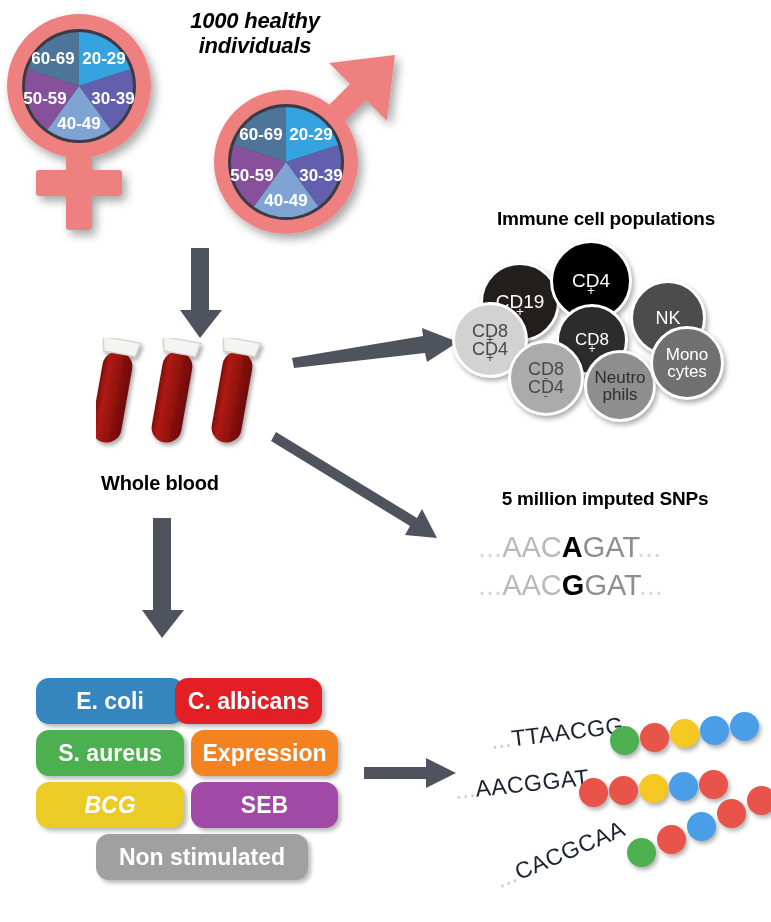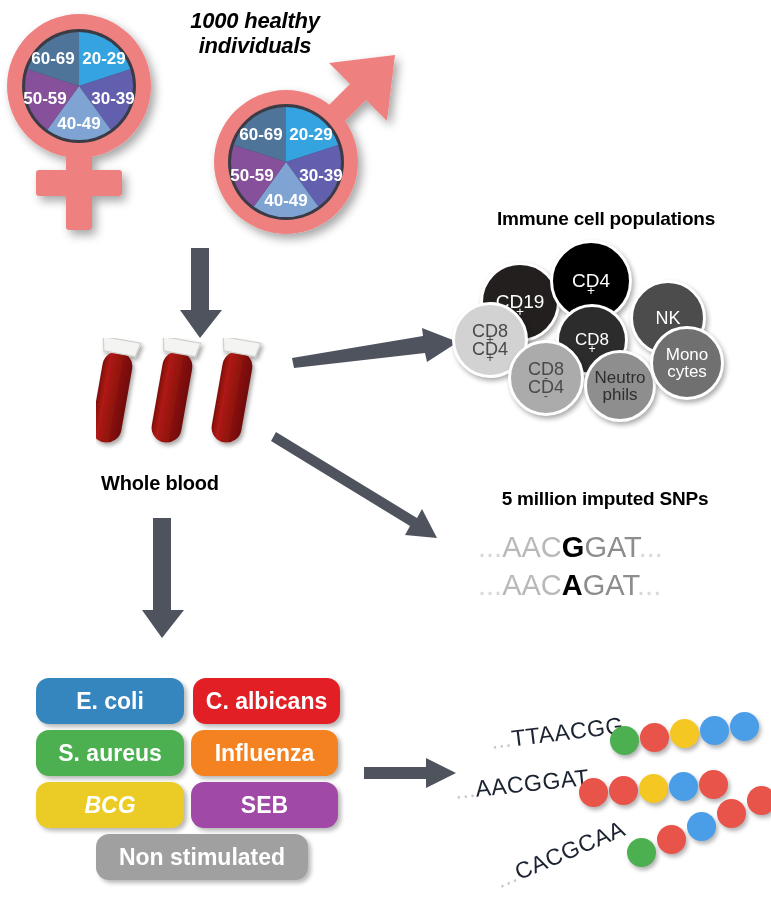--- a/index.html
+++ b/index.html
@@ -273,36 +273,36 @@
       </div>
       <div class="cell" style="left: 198px; top: 86px; width: 74px; height: 74px; background: rgb(112, 112, 112); color: rgb(255, 255, 255); font-size: 17px;">
         <span>Mono</span>
         <span>cytes</span>
       </div>
     </div>
 
   <div class="abs heading" id="title-snps">5 million imputed SNPs</div>
 
   <div class="abs" id="snp-block">
+    <div class="snp-line"><span class="snp-dots">...</span><span class="snp-faint">AAC</span><span class="snp-key">A</span><span class="snp-mid">GAT</span><span class="snp-dots">...</span></div>
     <div class="snp-line"><span class="snp-dots">...</span><span class="snp-faint">AAC</span><span class="snp-key">G</span><span class="snp-mid">GAT</span><span class="snp-dots">...</span></div>
-    <div class="snp-line"><span class="snp-dots">...</span><span class="snp-faint">AAC</span><span class="snp-key">A</span><span class="snp-mid">GAT</span><span class="snp-dots">...</span></div>
   </div>
 
   <div class="abs" id="stimuli">
       <div class="stim-box" style="left: 0px; top: 0px; width: 148px; height: 46px; background: rgb(53, 133, 190);">
         <span>E. coli</span>
       </div>
-      <div class="stim-box" style="left: 157px; top: 0px; width: 147px; height: 46px; background: rgb(227, 31, 38);">
+      <div class="stim-box" style="left: 139px; top: 0px; width: 147px; height: 46px; background: rgb(227, 31, 38);">
         <span>C. albicans</span>
       </div>
       <div class="stim-box" style="left: 0px; top: 52px; width: 148px; height: 46px; background: rgb(76, 175, 80);">
         <span>S. aureus</span>
       </div>
       <div class="stim-box" style="left: 155px; top: 52px; width: 147px; height: 46px; background: rgb(245, 130, 32);">
-        <span>Influenza</span>
+        <span>Expression</span>
       </div>
       <div class="stim-box" style="left: 0px; top: 104px; width: 148px; height: 46px; background: rgb(235, 203, 38); font-style: italic;">
         <span>BCG</span>
       </div>
       <div class="stim-box" style="left: 155px; top: 104px; width: 147px; height: 46px; background: rgb(160, 73, 166);">
         <span>SEB</span>
       </div>
       <div class="stim-box" style="left: 60px; top: 156px; width: 212px; height: 46px; background: rgb(160, 160, 160);">
         <span>Non stimulated</span>
       </div>

